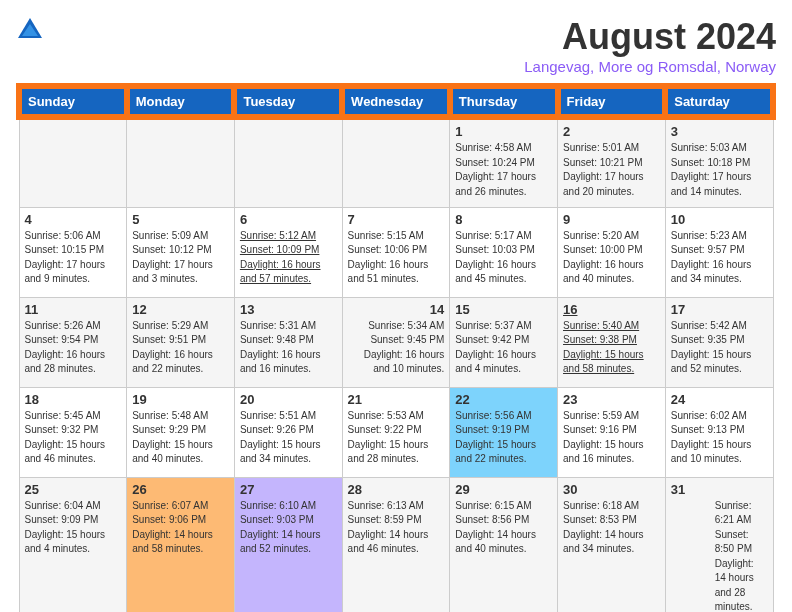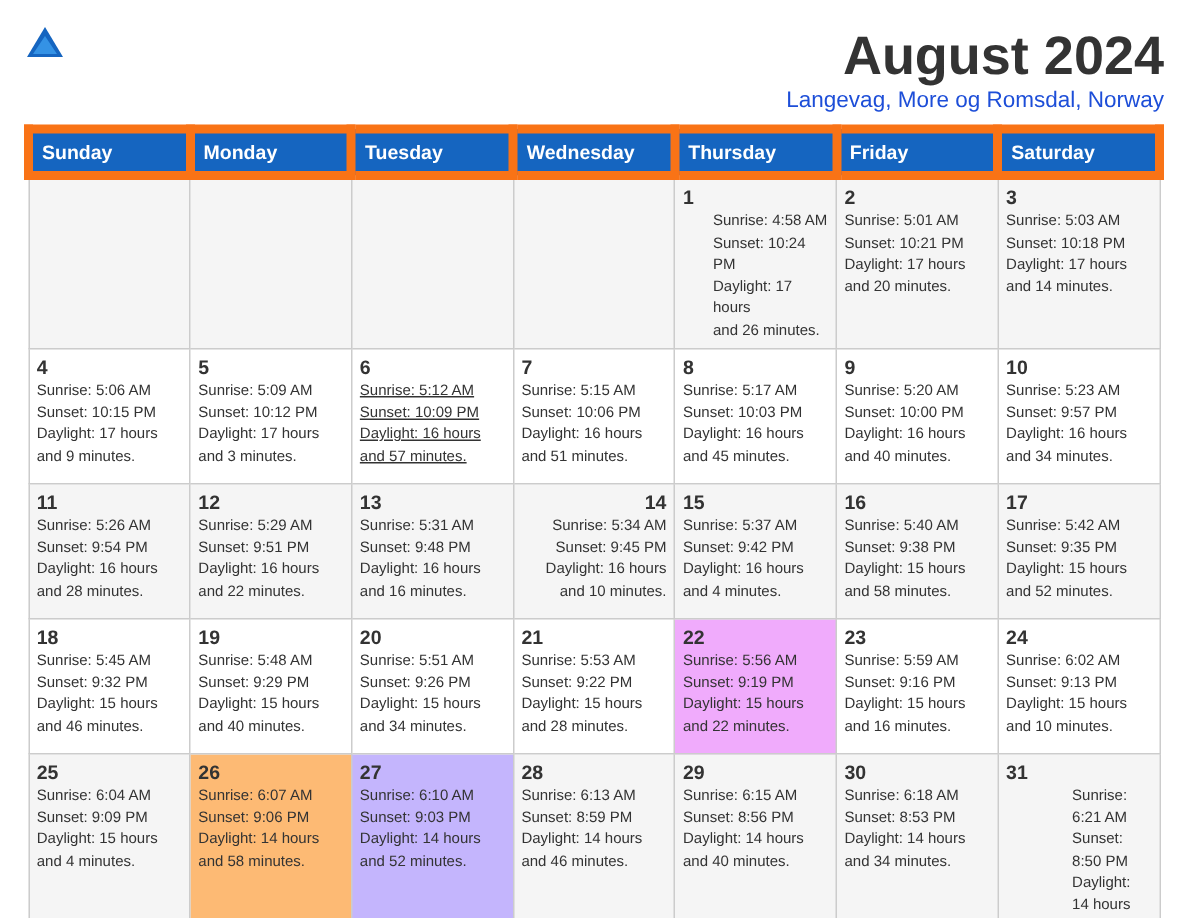--- a/index.html
+++ b/index.html
@@ -43,21 +43,21 @@
     .title-block {
       text-align: right;
     }
     .month-year {
       font-size: 36px;
       font-weight: bold;
       color: #333;
     }
     .location {
       font-size: 15px;
-      color: #1d4ed8;
+      color: #8b5cf6;
     }
     table {
       width: 100%;
       border-collapse: collapse;
       table-layout: fixed;
     }
     th {
       background-color: #1565c0;
       color: #fff;
       text-align: left;
@@ -123,21 +123,21 @@
       </tr>
   </thead>
   <tbody id="calendar-body">
   <tr>
         <td class="empty-cell" style="background-color: rgb(245, 245, 245);"></td>
         <td class="empty-cell" style="background-color: rgb(245, 245, 245);"></td>
         <td class="empty-cell" style="background-color: rgb(245, 245, 245);"></td>
         <td class="empty-cell" style="background-color: rgb(245, 245, 245);"></td>
         <td style="background-color: rgb(245, 245, 245);">
           <div class="day-num">1</div>
-          <div class="day-info" style="white-space: pre-line; margin-left: 20px;">Sunrise: 4:58 AM
+          <div class="day-info" style="white-space: pre-line;">Sunrise: 4:58 AM
 Sunset: 10:24 PM
 Daylight: 17 hours
 and 26 minutes.</div>
         </td>
         <td style="background-color: rgb(245, 245, 245);">
           <div class="day-num">2</div>
           <div class="day-info" style="white-space: pre-line;">Sunrise: 5:01 AM
 Sunset: 10:21 PM
 Daylight: 17 hours
 and 20 minutes.</div>
@@ -230,21 +230,21 @@
 Daylight: 16 hours
 and 10 minutes.</div>
         </td>
         <td style="background-color: rgb(245, 245, 245);">
           <div class="day-num">15</div>
           <div class="day-info" style="white-space: pre-line;">Sunrise: 5:37 AM
 Sunset: 9:42 PM
 Daylight: 16 hours
 and 4 minutes.</div>
         </td>
-        <td style="background-color: rgb(245, 245, 245);">
+        <td style="background-color: rgb(245, 245, 245); text-decoration: underline;">
           <div class="day-num">16</div>
           <div class="day-info" style="white-space: pre-line;">Sunrise: 5:40 AM
 Sunset: 9:38 PM
 Daylight: 15 hours
 and 58 minutes.</div>
         </td>
         <td style="background-color: rgb(245, 245, 245);">
           <div class="day-num">17</div>
           <div class="day-info" style="white-space: pre-line;">Sunrise: 5:42 AM
 Sunset: 9:35 PM
@@ -274,21 +274,21 @@
 Daylight: 15 hours
 and 34 minutes.</div>
         </td>
         <td style="background-color: rgb(255, 255, 255);">
           <div class="day-num">21</div>
           <div class="day-info" style="white-space: pre-line;">Sunrise: 5:53 AM
 Sunset: 9:22 PM
 Daylight: 15 hours
 and 28 minutes.</div>
         </td>
-        <td style="background-color: #f0abfc;">
+        <td style="background-color: #7dd3fc;">
           <div class="day-num">22</div>
           <div class="day-info" style="white-space: pre-line;">Sunrise: 5:56 AM
 Sunset: 9:19 PM
 Daylight: 15 hours
 and 22 minutes.</div>
         </td>
         <td style="background-color: rgb(255, 255, 255);">
           <div class="day-num">23</div>
           <div class="day-info" style="white-space: pre-line;">Sunrise: 5:59 AM
 Sunset: 9:16 PM

